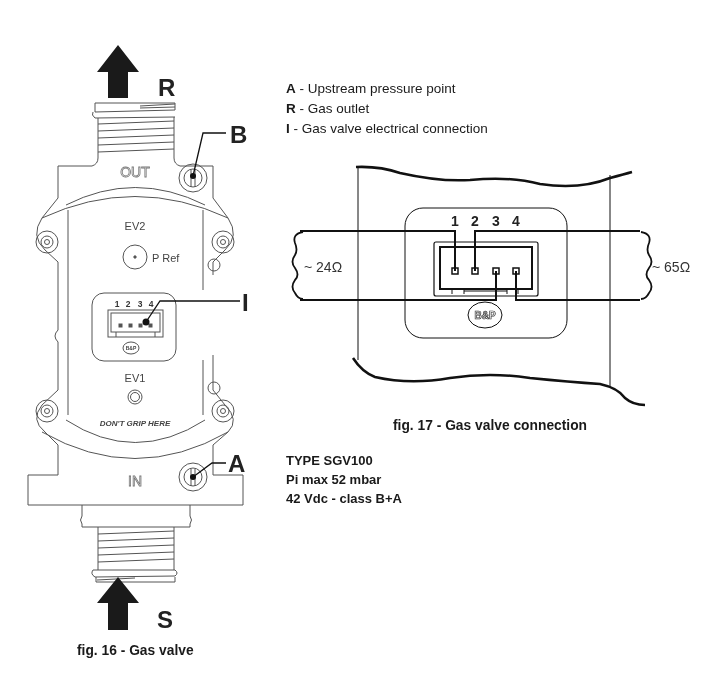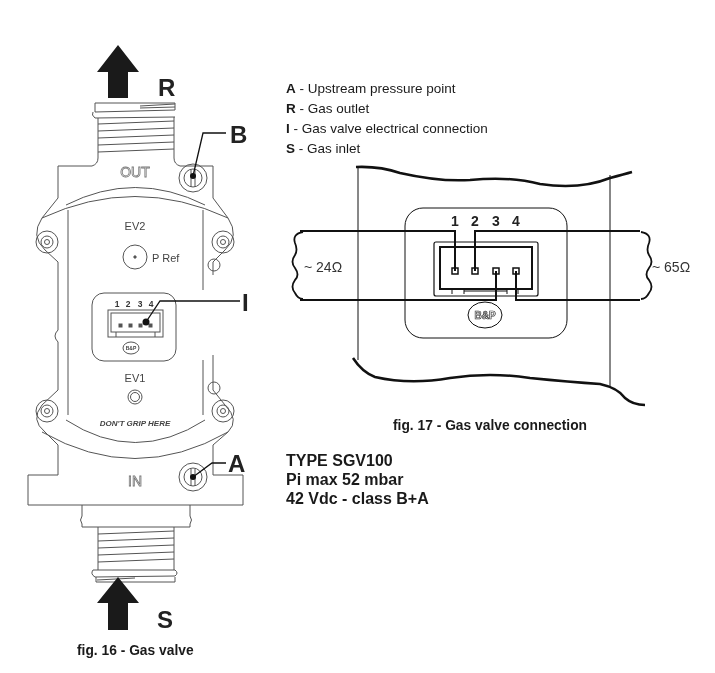--- a/index.html
+++ b/index.html
@@ -1,34 +1,33 @@
 <!DOCTYPE html>
 <html><head>
 <meta charset="utf-8">
 <style>
   html, body { margin:0; padding:0; background:#ffffff; }
   body { width:715px; height:673px; position:relative; overflow:hidden; font-family:"Liberation Sans", sans-serif; color:#1a1a1a; }
   svg { position:absolute; left:0; top:0; }
   .legend { position:absolute; left:286px; top:35px; font-size:13.5px; line-height:20px;margin-top:44px; }
   .legend div { white-space:nowrap; }
   .legend b { font-weight:bold; }
-  .specs { position:absolute; left:286px; top:451px; font-size:16px; font-weight:bold; line-height:19px; }
+  .specs { position:absolute; left:286px; top:451px; font-size:13px; font-weight:bold; line-height:19px; }
   .cap { position:absolute; font-weight:bold; font-size:15px; transform:scaleX(0.92); transform-origin:left top; white-space:nowrap; }
   .cap16 { left:77px; top:641px; }
   .cap17 { left:393px; top:416px; }
   .svgtext { font-family:"Liberation Sans", sans-serif; }
 </style>
 </head>
 <body>
 
 <div class="legend">
   <div><b>A</b><span> - Upstream pressure point</span></div>
   <div><b>R</b><span> - Gas outlet</span></div>
   <div><b>I</b><span> - Gas valve electrical connection</span></div>
-  <div><b>S</b><span> - Gas inlet</span></div>
 </div>
 
 <div class="specs">
   <div>TYPE SGV100</div>
   <div>Pi max 52 mbar</div>
   <div>42 Vdc - class B+A</div>
 </div>
 
 <div class="cap cap16">fig. 16 - Gas valve</div>
 <div class="cap cap17">fig. 17 - Gas valve connection</div>

